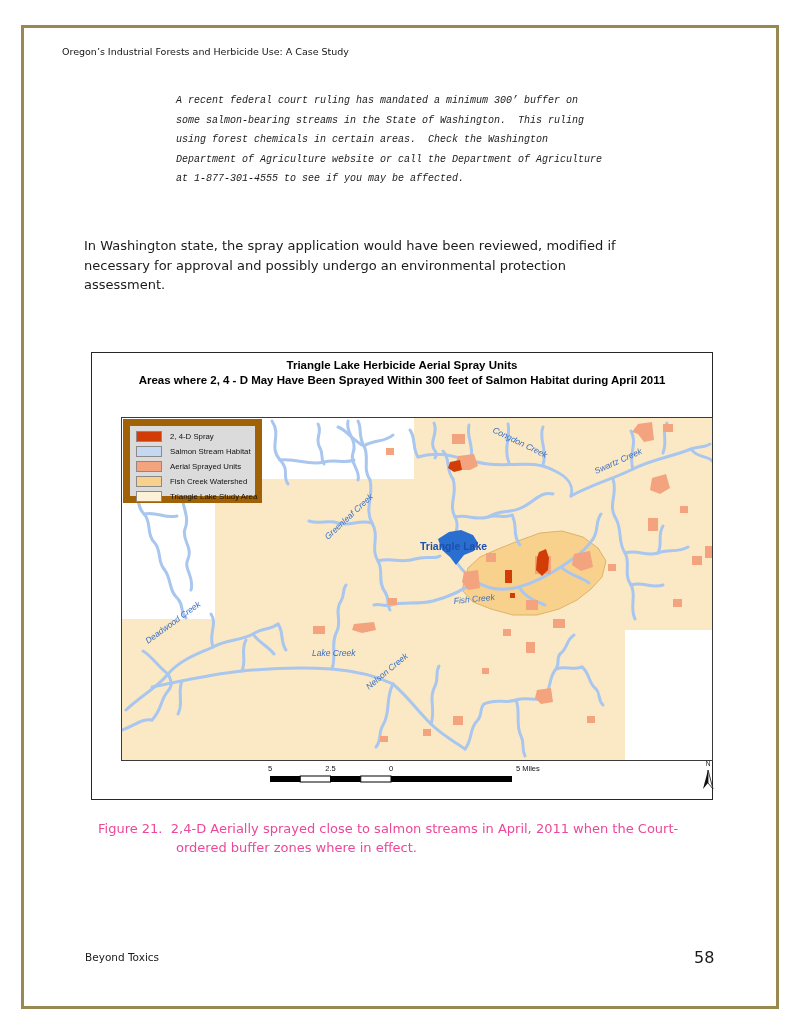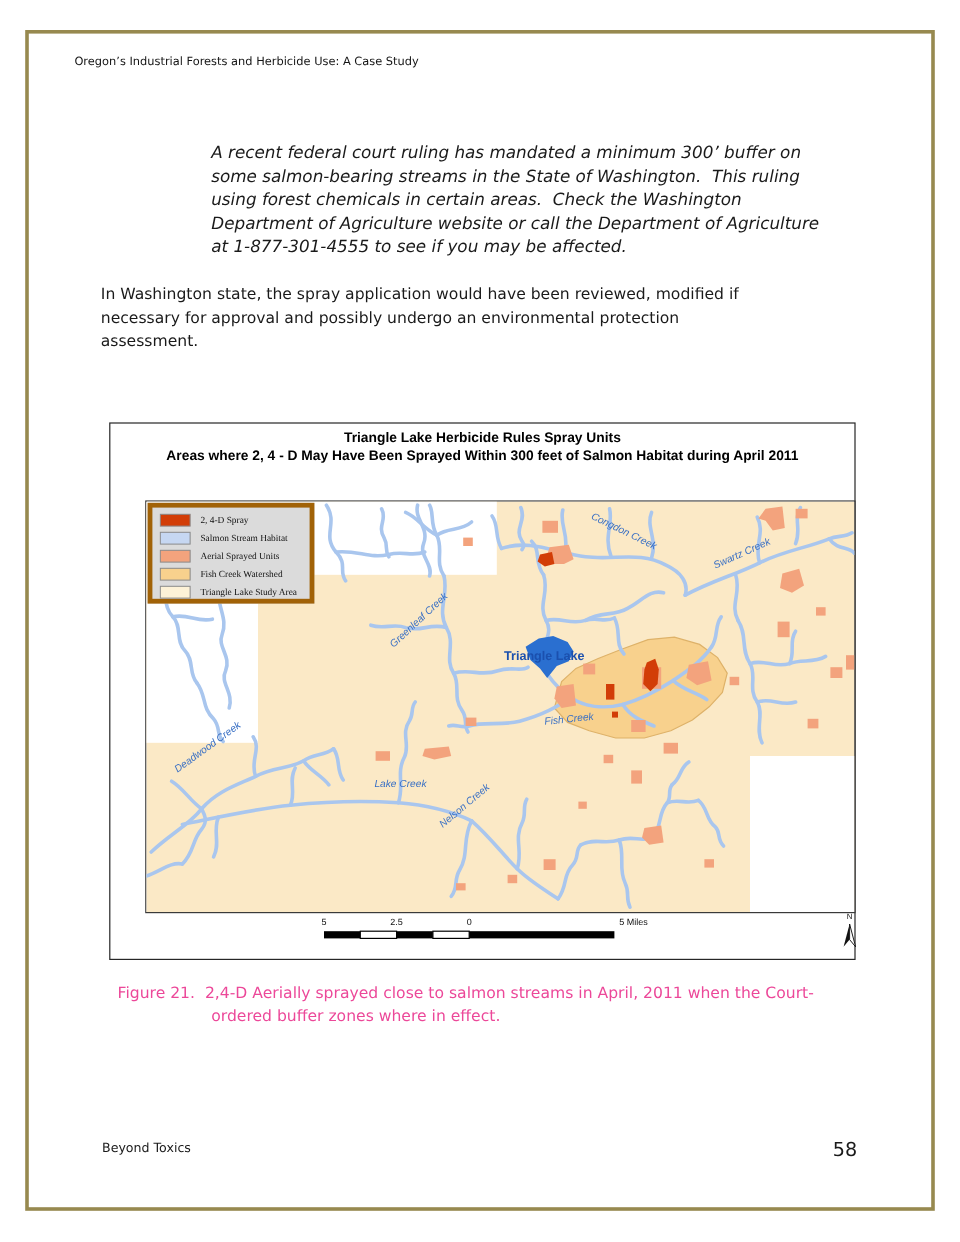--- a/index.html
+++ b/index.html
@@ -1,35 +1,35 @@
 <!DOCTYPE html>
 <html><head>
 <meta charset="utf-8">
 <style>
   html,body{margin:0;padding:0;background:#ffffff;}
   #page{position:relative;width:800px;height:1035px;background:#ffffff;
         font-family:"DejaVu Sans",sans-serif;color:#1a1a1a;overflow:hidden;}
   #border-frame{position:absolute;left:21px;top:25px;width:752px;height:978px;
         border:3px solid #97894f;}
   .hdr{position:absolute;left:62px;top:46px;font-size:9.5px;color:#141414;}
-  .quote{position:absolute;left:176px;top:119px;font-style:italic;font-size:14px;}
+  .quote{position:absolute;left:176px;top:91px;font-style:italic;font-size:10px;font-family:Liberation Mono, monospace;}
   .quote .ln{white-space:pre;line-height:19.6px;}
   .para{position:absolute;left:62px;top:236px;font-size:13px;margin-left:22px;}
   .para .ln{white-space:pre;line-height:19.5px;}
   #figure-box{position:absolute;left:91px;top:352px;width:620px;height:446px;
         background:#ffffff;border:1px solid #262626;
         font-family:"Liberation Sans",sans-serif;}
   .map-title{position:absolute;left:0;width:620px;text-align:center;
         font-weight:bold;font-size:11.5px;color:#000;}
   #map-title-1{top:6px;}
   #map-title-2{top:21px;}
   #map-area{position:absolute;left:29px;top:64px;width:590px;height:342px;
         border:1px solid #3a3a3a;}
   #legend-box{position:absolute;left:31px;top:66px;width:139px;height:84px;
-        background:#dbdbdb;border:4px solid #a16207;padding-top:3px;box-sizing:border-box;font-family:Liberation Serif, serif;}
+        background:#dbdbdb;border:7px solid #a16207;padding-top:3px;box-sizing:border-box;}
   .legend-row{display:flex;align-items:center;height:15px;padding-left:6px;}
   .legend-row svg{flex:0 0 auto;}
   .legend-label{font-size:7.8px;color:#111;margin-left:8px;white-space:nowrap;}
   #scalebar{position:absolute;left:172px;top:408px;}
   #north{position:absolute;left:606px;top:404px;}
   .caption{position:absolute;font-size:13px;color:#ec4899;white-space:pre;}
   #caption-1{left:98px;top:821px;}
   #caption-2{left:176px;top:840px;}
   .footer-left{position:absolute;left:85px;top:951px;font-size:10.5px;}
   .page-num{position:absolute;left:694px;top:948px;font-size:16px;}
@@ -54,21 +54,21 @@
     <div class="ln">at 1-877-301-4555 to see if you may be affected.</div>
   </div>
 
   <div class="para">
     <div class="ln">In Washington state, the spray application would have been reviewed, modified if</div>
     <div class="ln">necessary for approval and possibly undergo an environmental protection</div>
     <div class="ln">assessment.</div>
   </div>
 
   <div id="figure-box">
-    <div id="map-title-1" class="map-title">Triangle Lake Herbicide Rules Spray Units</div>
+    <div id="map-title-1" class="map-title">Triangle Lake Herbicide Aerial Spray Units</div>
     <div id="map-title-2" class="map-title">Areas where 2, 4 - D May Have Been Sprayed Within 300 feet of Salmon Habitat during April 2011</div>
 
     <div id="map-area">
       <svg width="590" height="342" viewBox="0 0 590 342">
 
         <rect x="0" y="0" width="590" height="342" fill="#fbe9c6"></rect>
 
         <rect x="0" y="0" width="292" height="61" fill="#ffffff"></rect>
         <rect x="0" y="61" width="93" height="140" fill="#ffffff"></rect>
         <rect x="503" y="212" width="87" height="130" fill="#ffffff"></rect>

